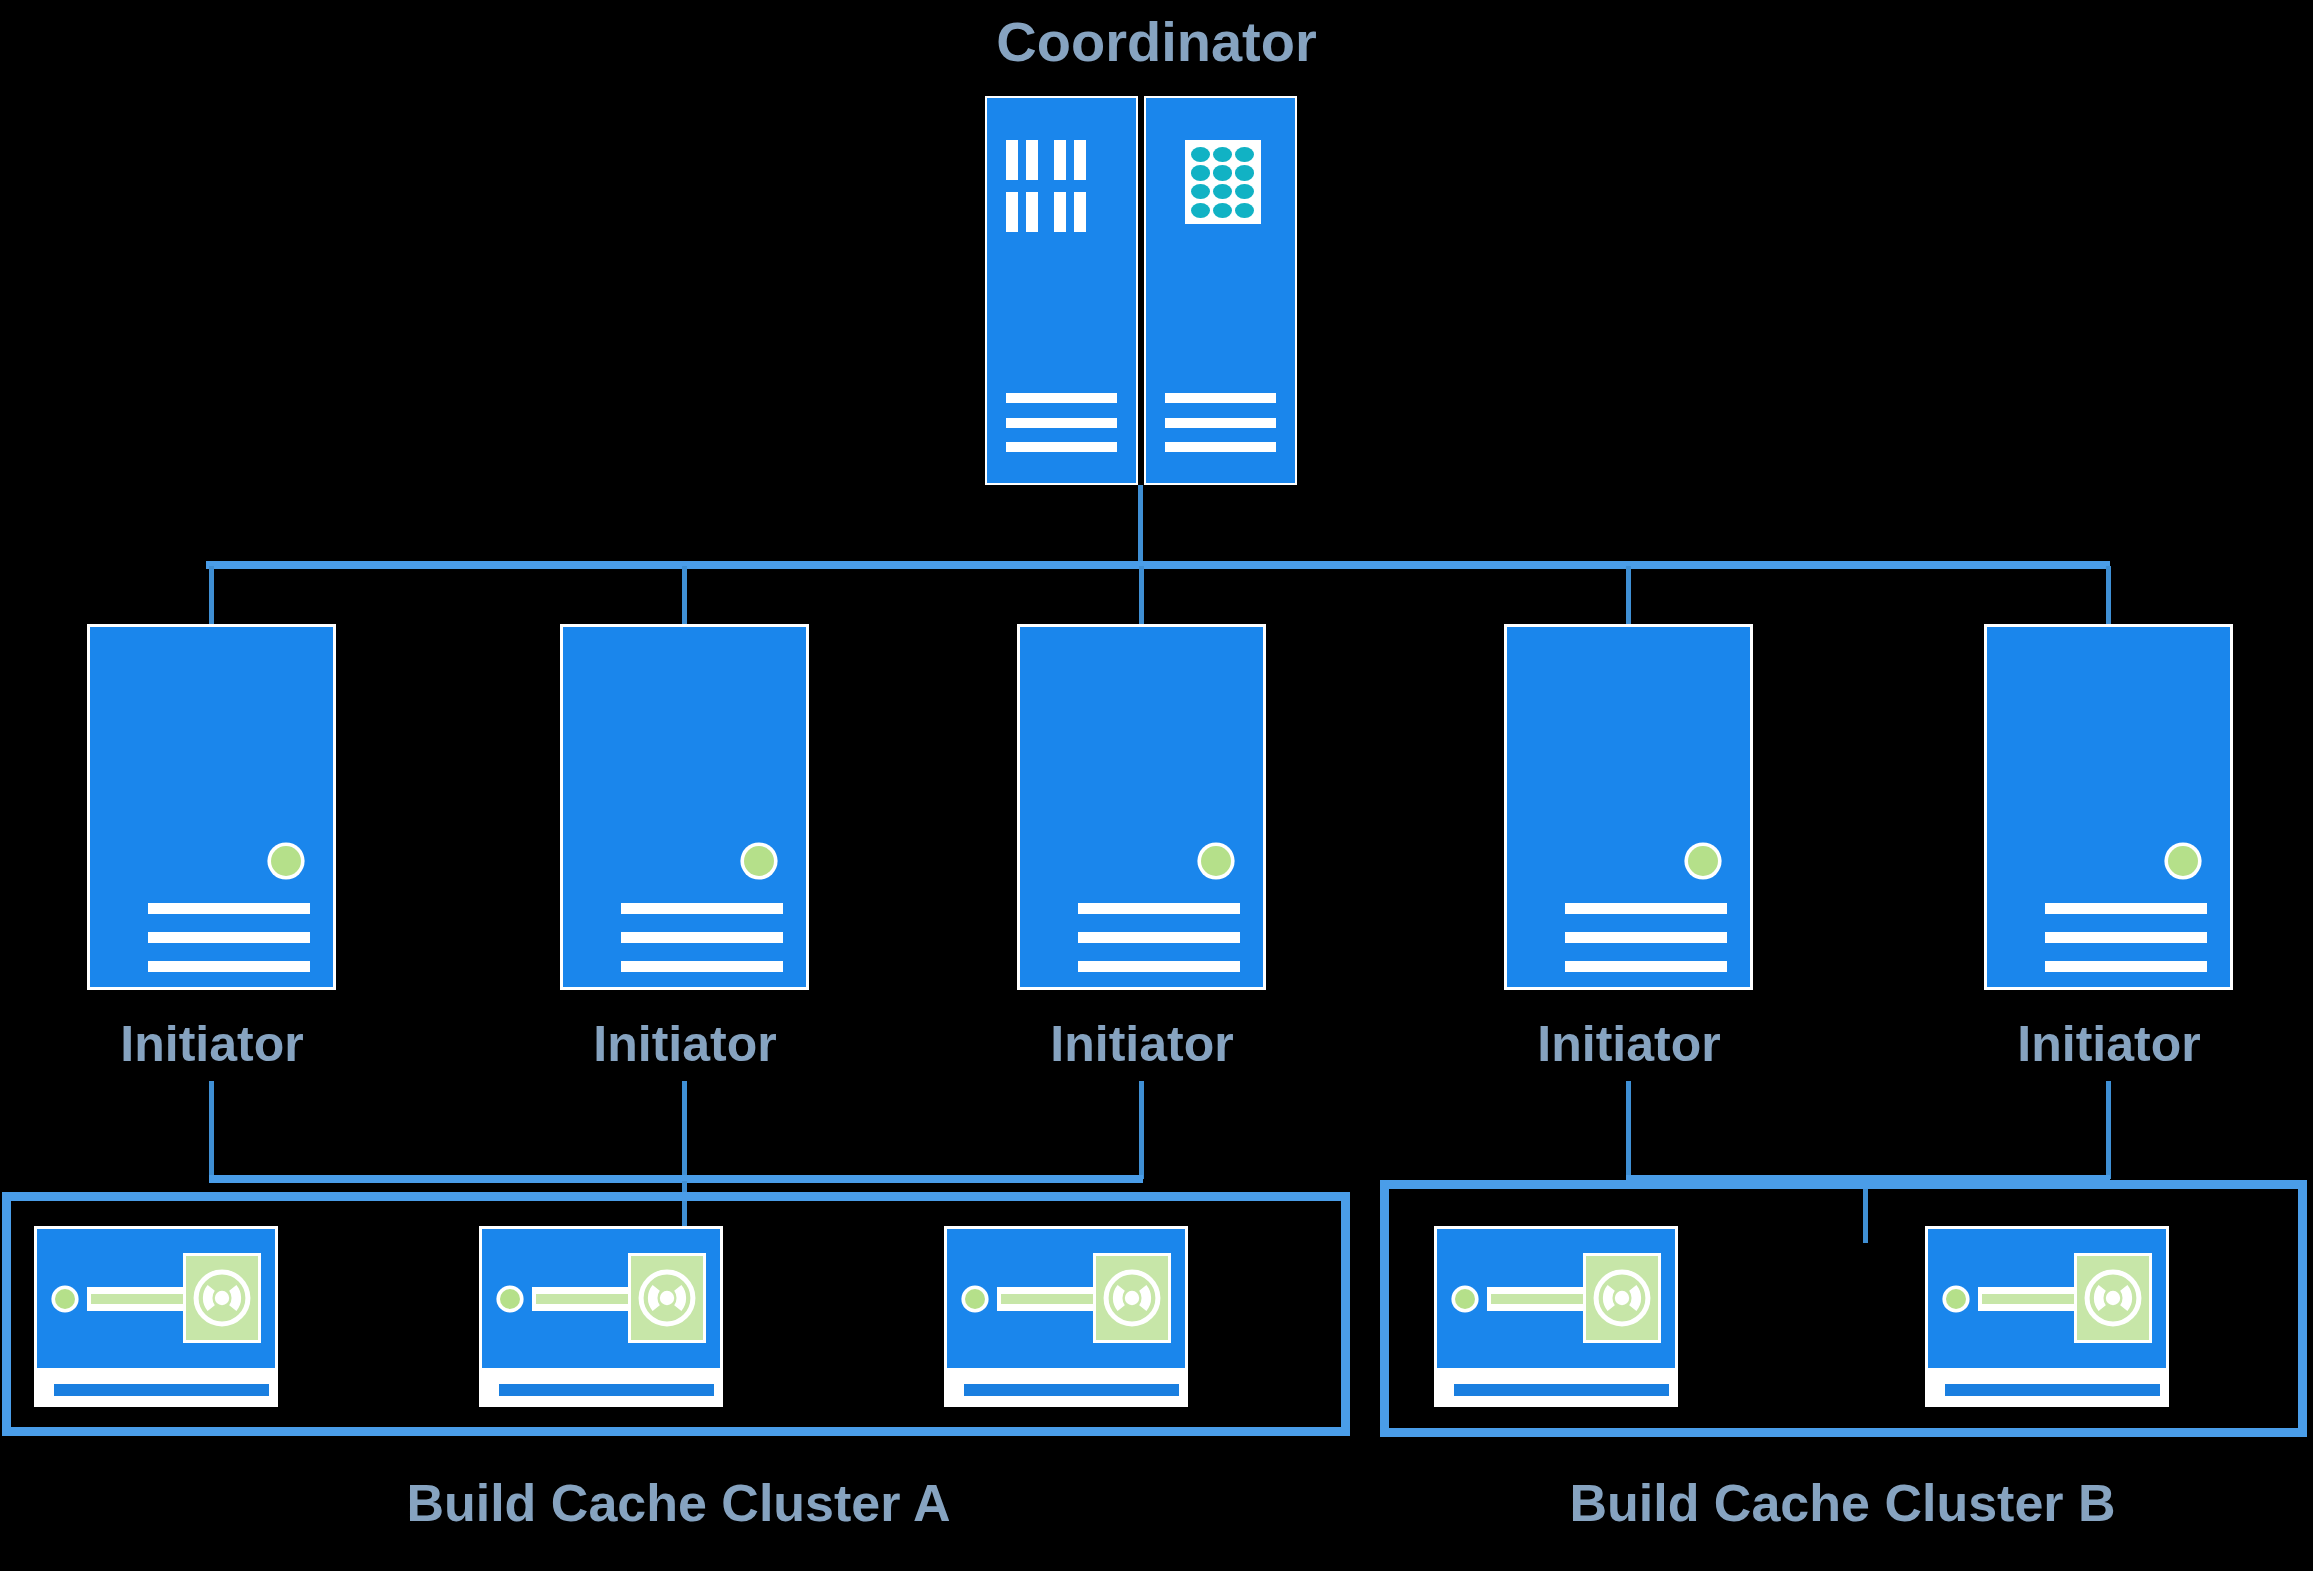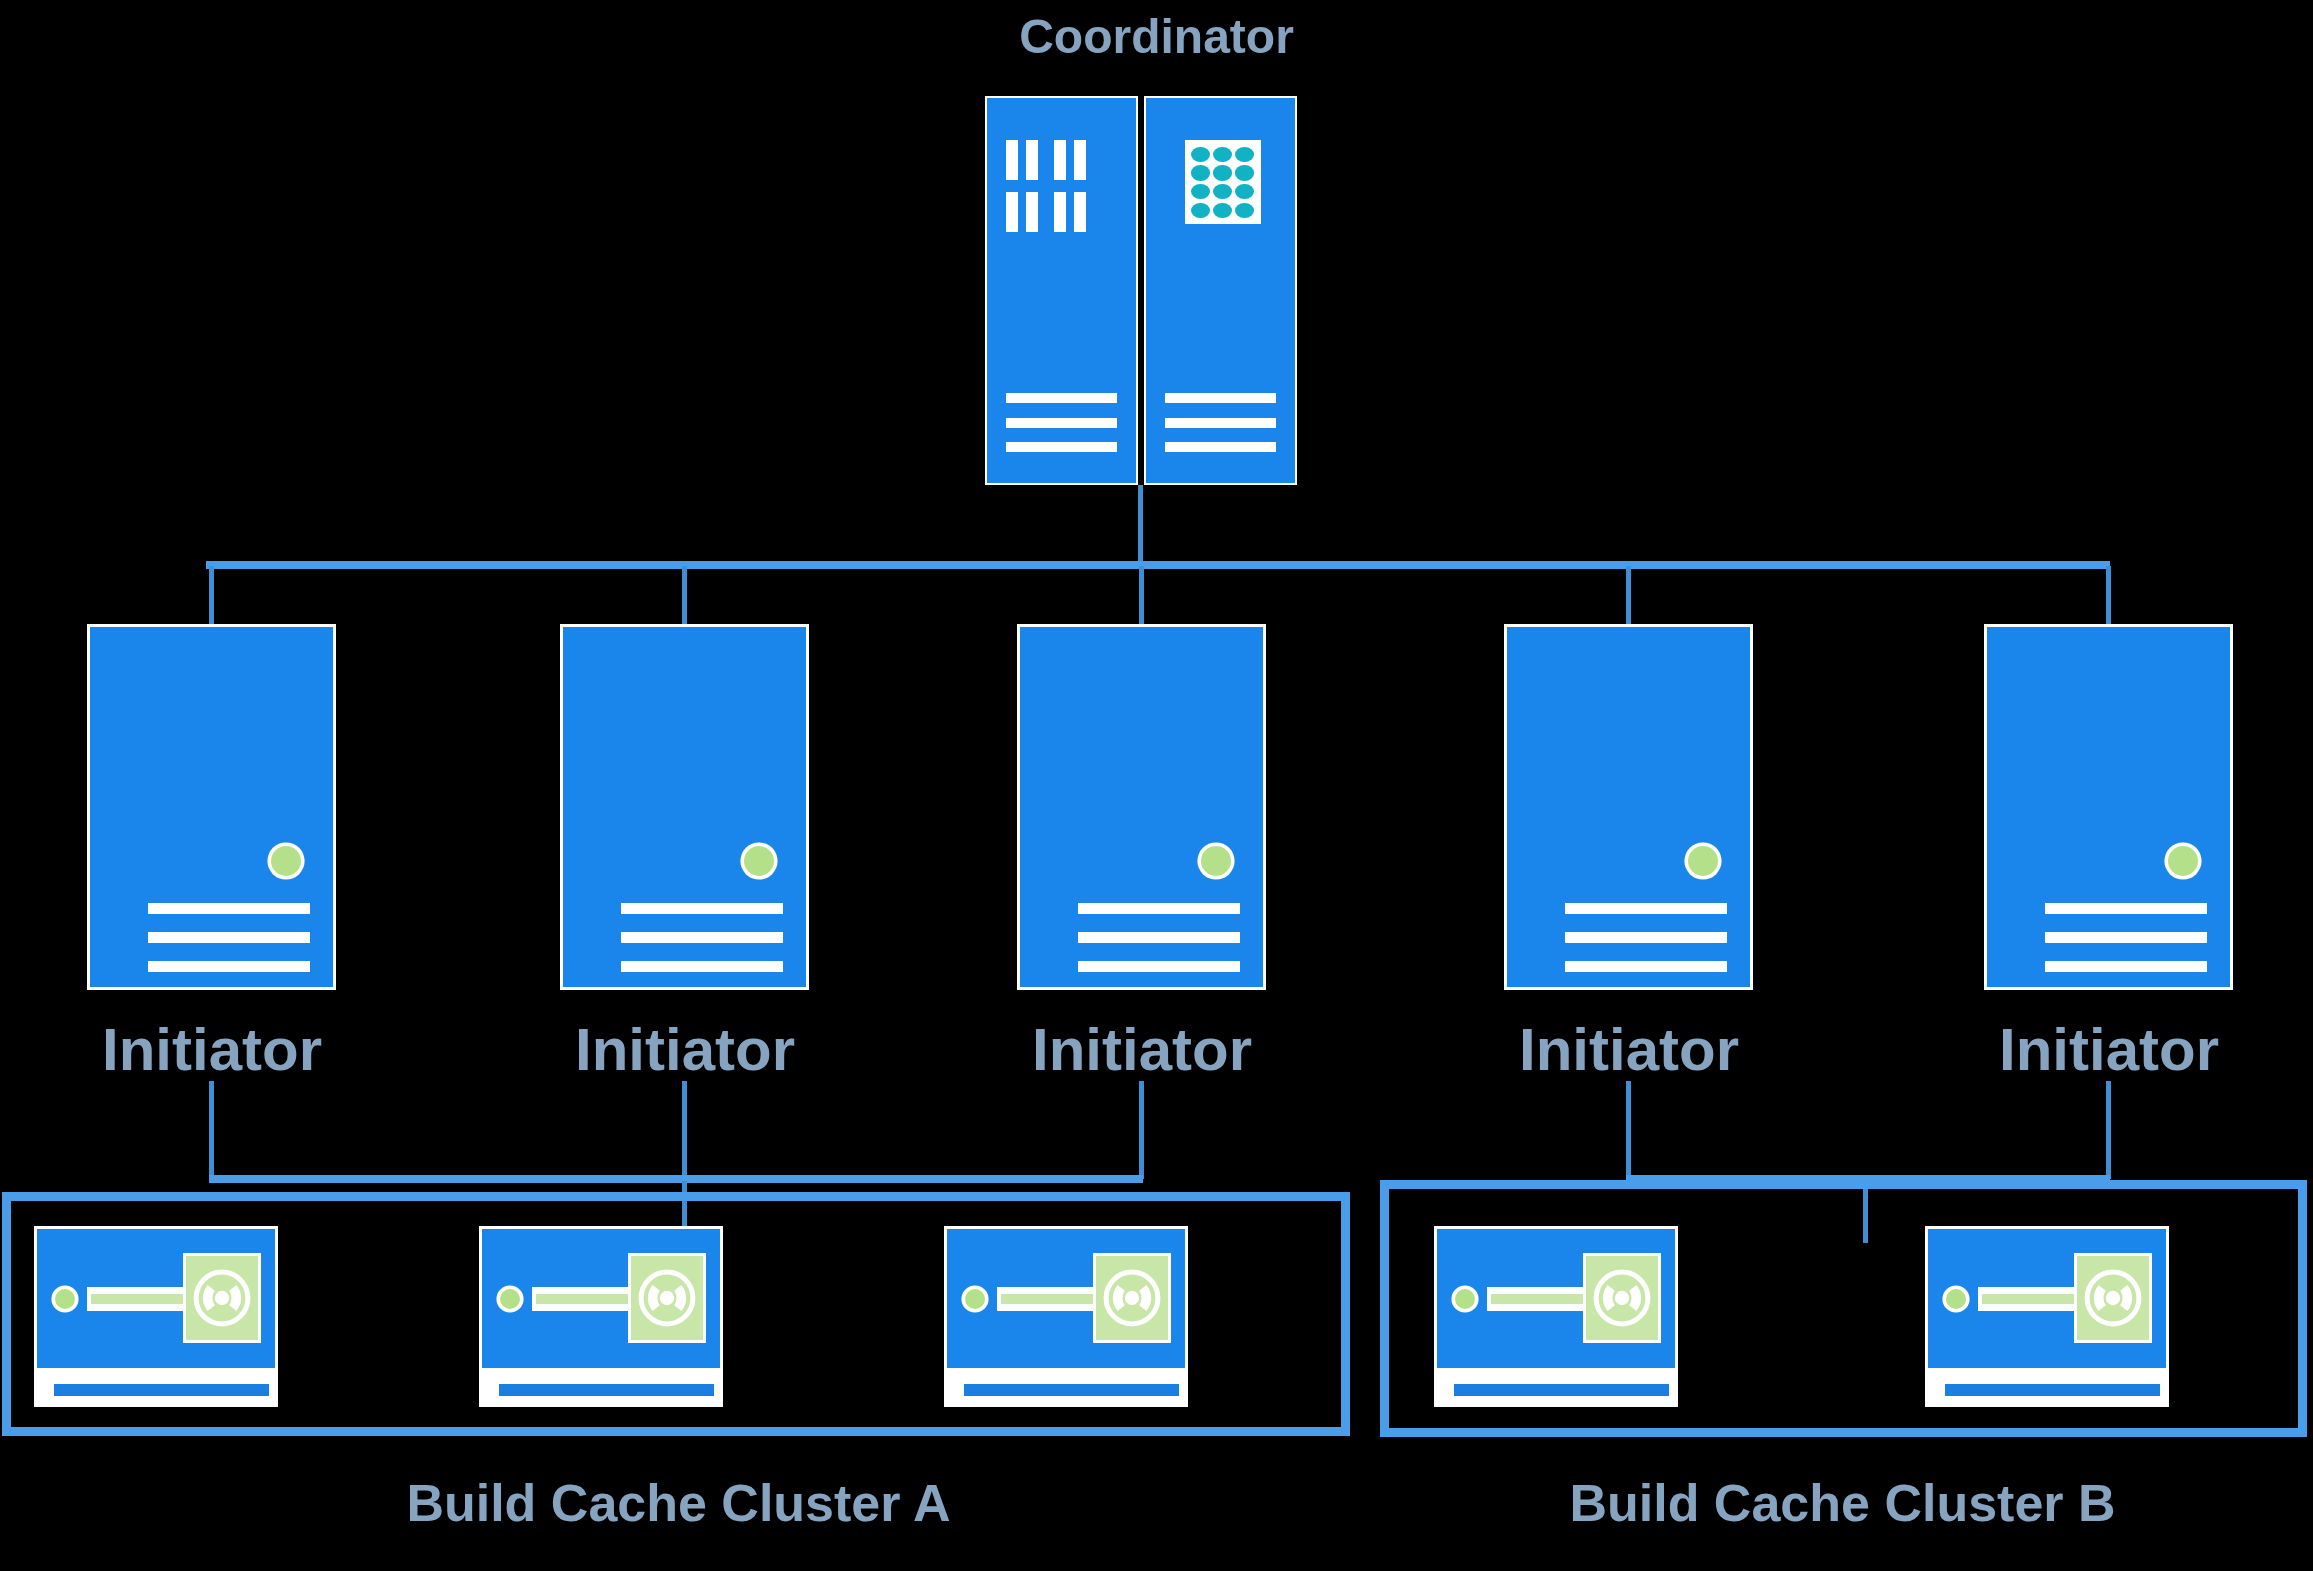--- a/index.html
+++ b/index.html
@@ -21,28 +21,28 @@
   
   .label {
     position: absolute;
     color: #86a3c0;
     font-weight: bold;
     font-family: "Liberation Sans", sans-serif;
     white-space: nowrap;
     letter-spacing: 0px;
   }
   .label-coordinator {
-    font-size: 48px;
+    font-size: 56px;
     left: 0;
     top: 9px;
     width: 2313px;
     text-align: center;
   }
   .label-initiator {
-    font-size: 60px;
+    font-size: 50px;
     top: 1015px;
     text-align: center;
   }
   .label-cluster {
     font-size: 52px;
     top: 1473px;
     text-align: center;
   }
 
   

